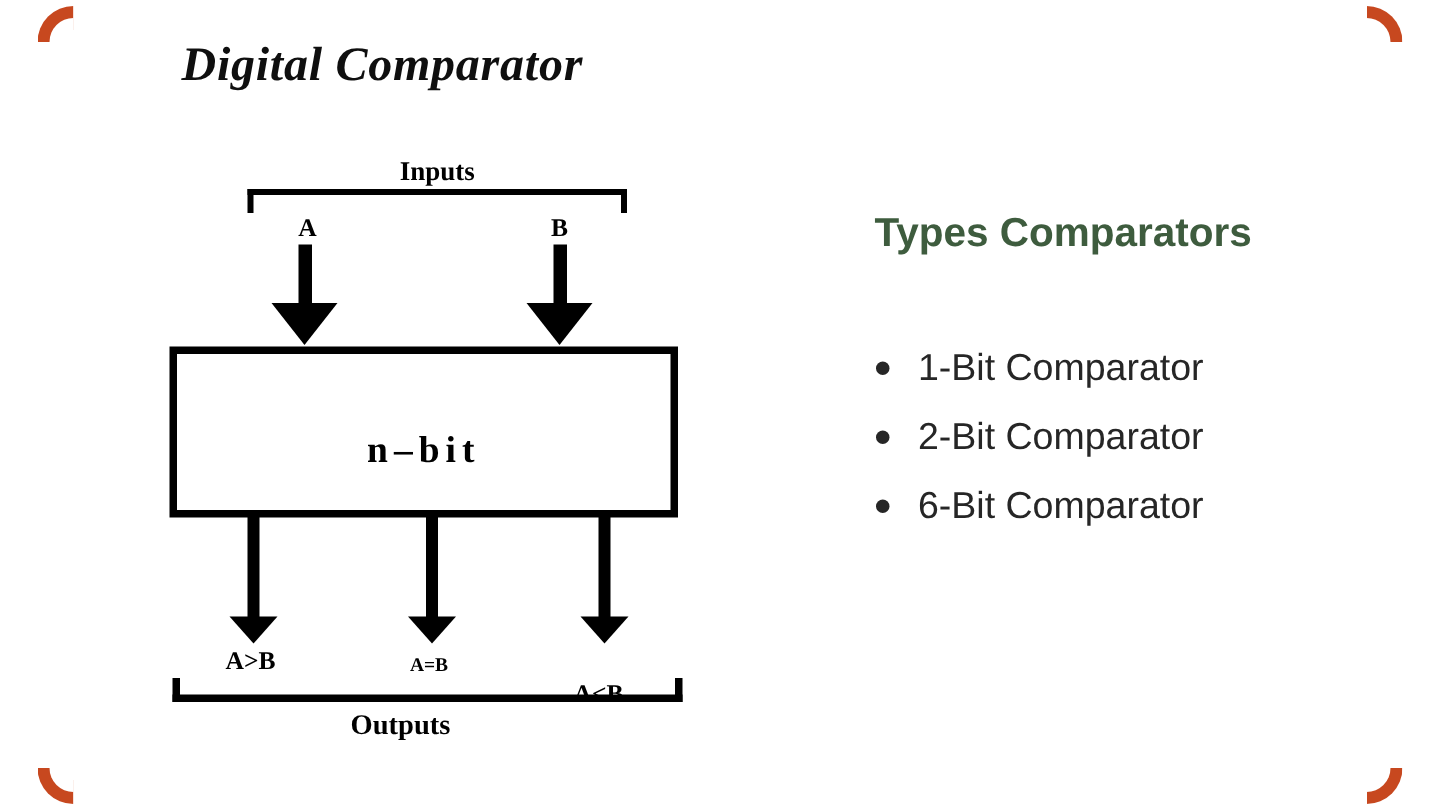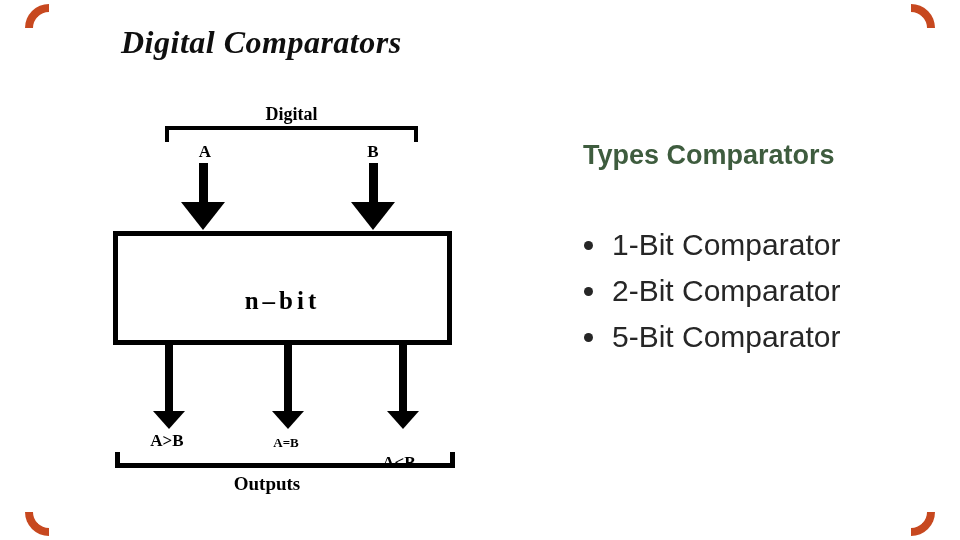--- a/index.html
+++ b/index.html
@@ -101,46 +101,46 @@
   }
   .types-list {
     position: absolute;
     left: 584px; top: 222px;
   }
   .type-item {
     display: flex;
     align-items: center;
     height: 46px;
     font-family: "Liberation Sans", sans-serif;
-    font-size: 30px;
+    font-size: 25px;
     color: #262626;
   }
   .bullet-dot {
     width: 9px; height: 9px;
     border-radius: 50%;
     background: #262626;
     margin-right: 19px;
     flex: 0 0 auto;
   }
 </style>
 </head>
 <body>
 
 <div class="slide">
 
   <div class="corner c-tl"></div>
   <div class="corner c-tr"></div>
   <div class="corner c-bl"></div>
   <div class="corner c-br"></div>
 
-  <h1 class="title">Digital Comparators</h1>
+  <h1 class="title">Digital Comparator</h1>
 
   <div>
 
-    <div class="dtext" style="left:165px; top:104px; width:253px; font-size:18px;">Digital</div>
+    <div class="dtext" style="left:165px; top:104px; width:253px; font-size:18px;">Inputs</div>
 
     <div class="bracket-top"></div>
 
     <div class="dtext" style="left:183px; top:142px; width:44px; font-size:17px;">A</div>
     <div class="dtext" style="left:351px; top:142px; width:44px; font-size:17px;">B</div>
 
     <div class="shaft" style="left:199px; top:163px; width:9px; height:40px;"></div>
     <div class="ahead big" style="left:181px; top:202px;"></div>
 
     <div class="shaft" style="left:369px; top:163px; width:9px; height:40px;"></div>
@@ -175,18 +175,18 @@
       <div class="type-item">
         <span class="bullet-dot"></span>
         <span>1-Bit Comparator</span>
       </div>
       <div class="type-item">
         <span class="bullet-dot"></span>
         <span>2-Bit Comparator</span>
       </div>
       <div class="type-item">
         <span class="bullet-dot"></span>
-        <span>5-Bit Comparator</span>
+        <span>6-Bit Comparator</span>
       </div>
     </div>
   </div>
 
 </div>
 
 </body></html>

